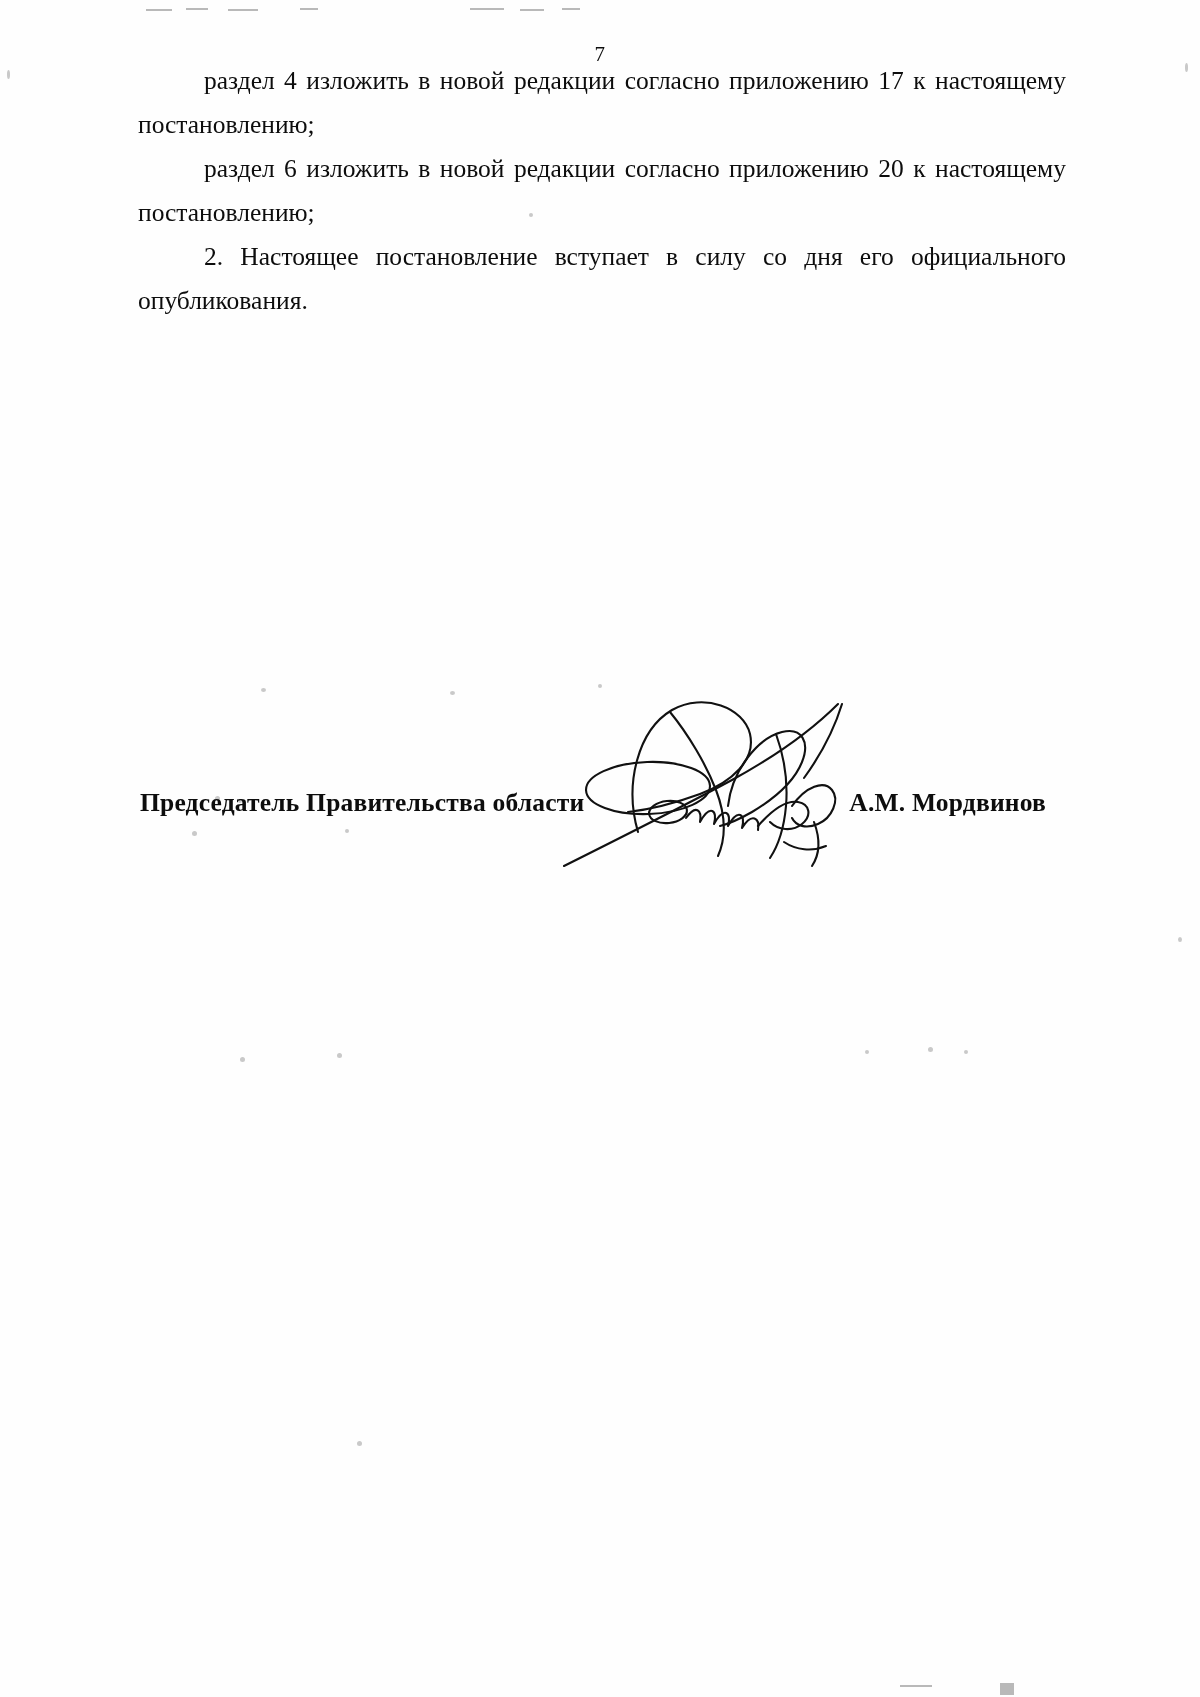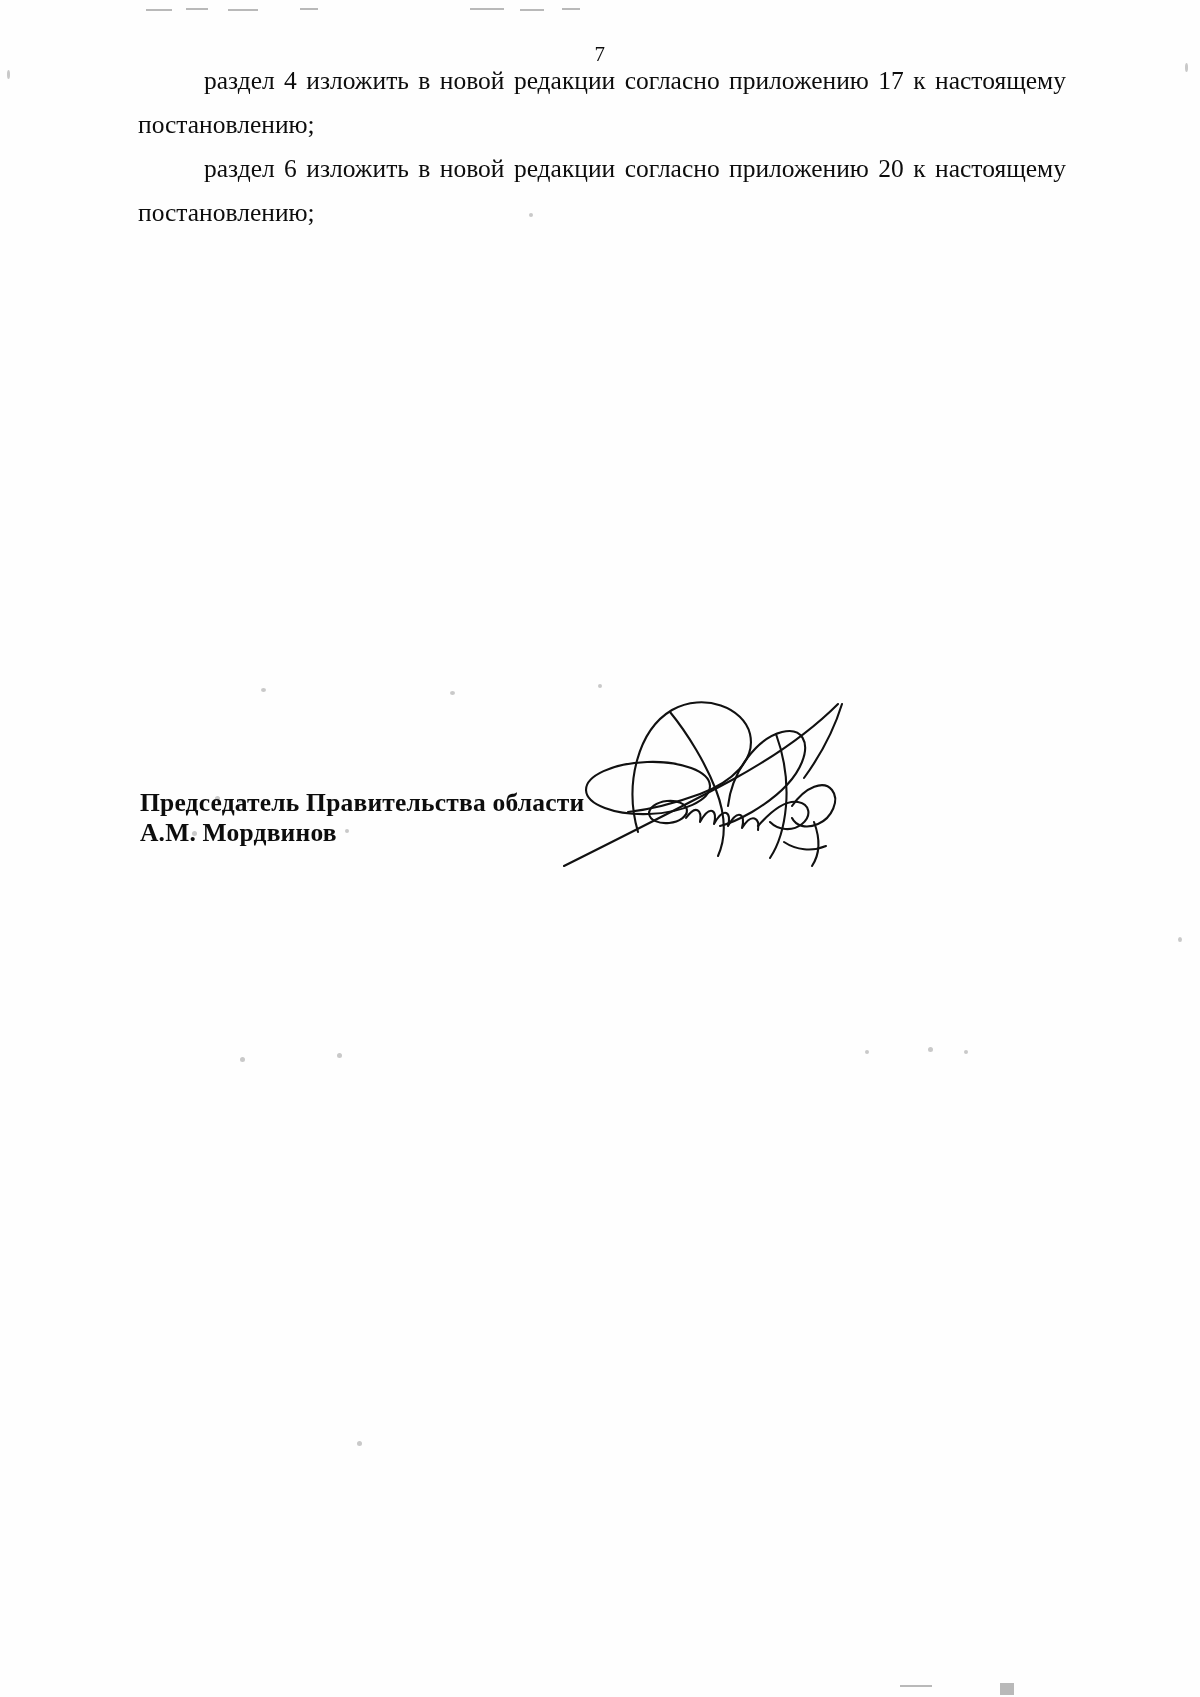--- a/index.html
+++ b/index.html
@@ -71,21 +71,20 @@
 
   
   .sign-row {
     position: absolute;
     left: 140px;
     top: 788px;
     width: 900px;
     display: flex;
     align-items: baseline;
     justify-content: space-between;
-    flex-direction: column;
   }
   .sign-title,
   .sign-name {
     font-size: 25.5px;
     font-weight: bold;
     white-space: nowrap;
     letter-spacing: 0.2px;
   }
   .sign-name { margin-right: -6px; }
 
@@ -135,20 +134,21 @@
   <span class="speck" style="left:865px; top:1050px; width:4px; height:4px;"></span>
   <span class="speck" style="left:928px; top:1047px; width:5px; height:5px;"></span>
   <span class="speck" style="left:964px; top:1050px; width:4px; height:4px;"></span>
   <span class="speck" style="left:357px; top:1441px; width:5px; height:5px;"></span>
 
   <div class="page-number">7</div>
 
   <div class="body-text">
     <p class="para">раздел 4 изложить в новой редакции согласно приложению 17 к настоящему постановлению;</p>
     <p class="para">раздел 6 изложить в новой редакции согласно приложению 20 к настоящему постановлению;</p>
+    <p class="para">2. Настоящее постановление вступает в силу со дня его официального опубликования.</p>
   </div>
 
   <div class="signature-mark">
     <svg viewBox="0 0 420 220" width="420" height="220" xmlns="http://www.w3.org/2000/svg">
       <g fill="none" stroke="#111111" stroke-width="2.1" stroke-linecap="round" stroke-linejoin="round">
 
         <ellipse cx="128" cy="128" rx="62" ry="26" transform="rotate(-2 128 128)"></ellipse>
 
         <path d="M118 172 C104 124 118 70 152 50 C184 32 224 48 230 74 C236 100 212 122 180 134
                  C150 145 126 150 108 152"></path>

